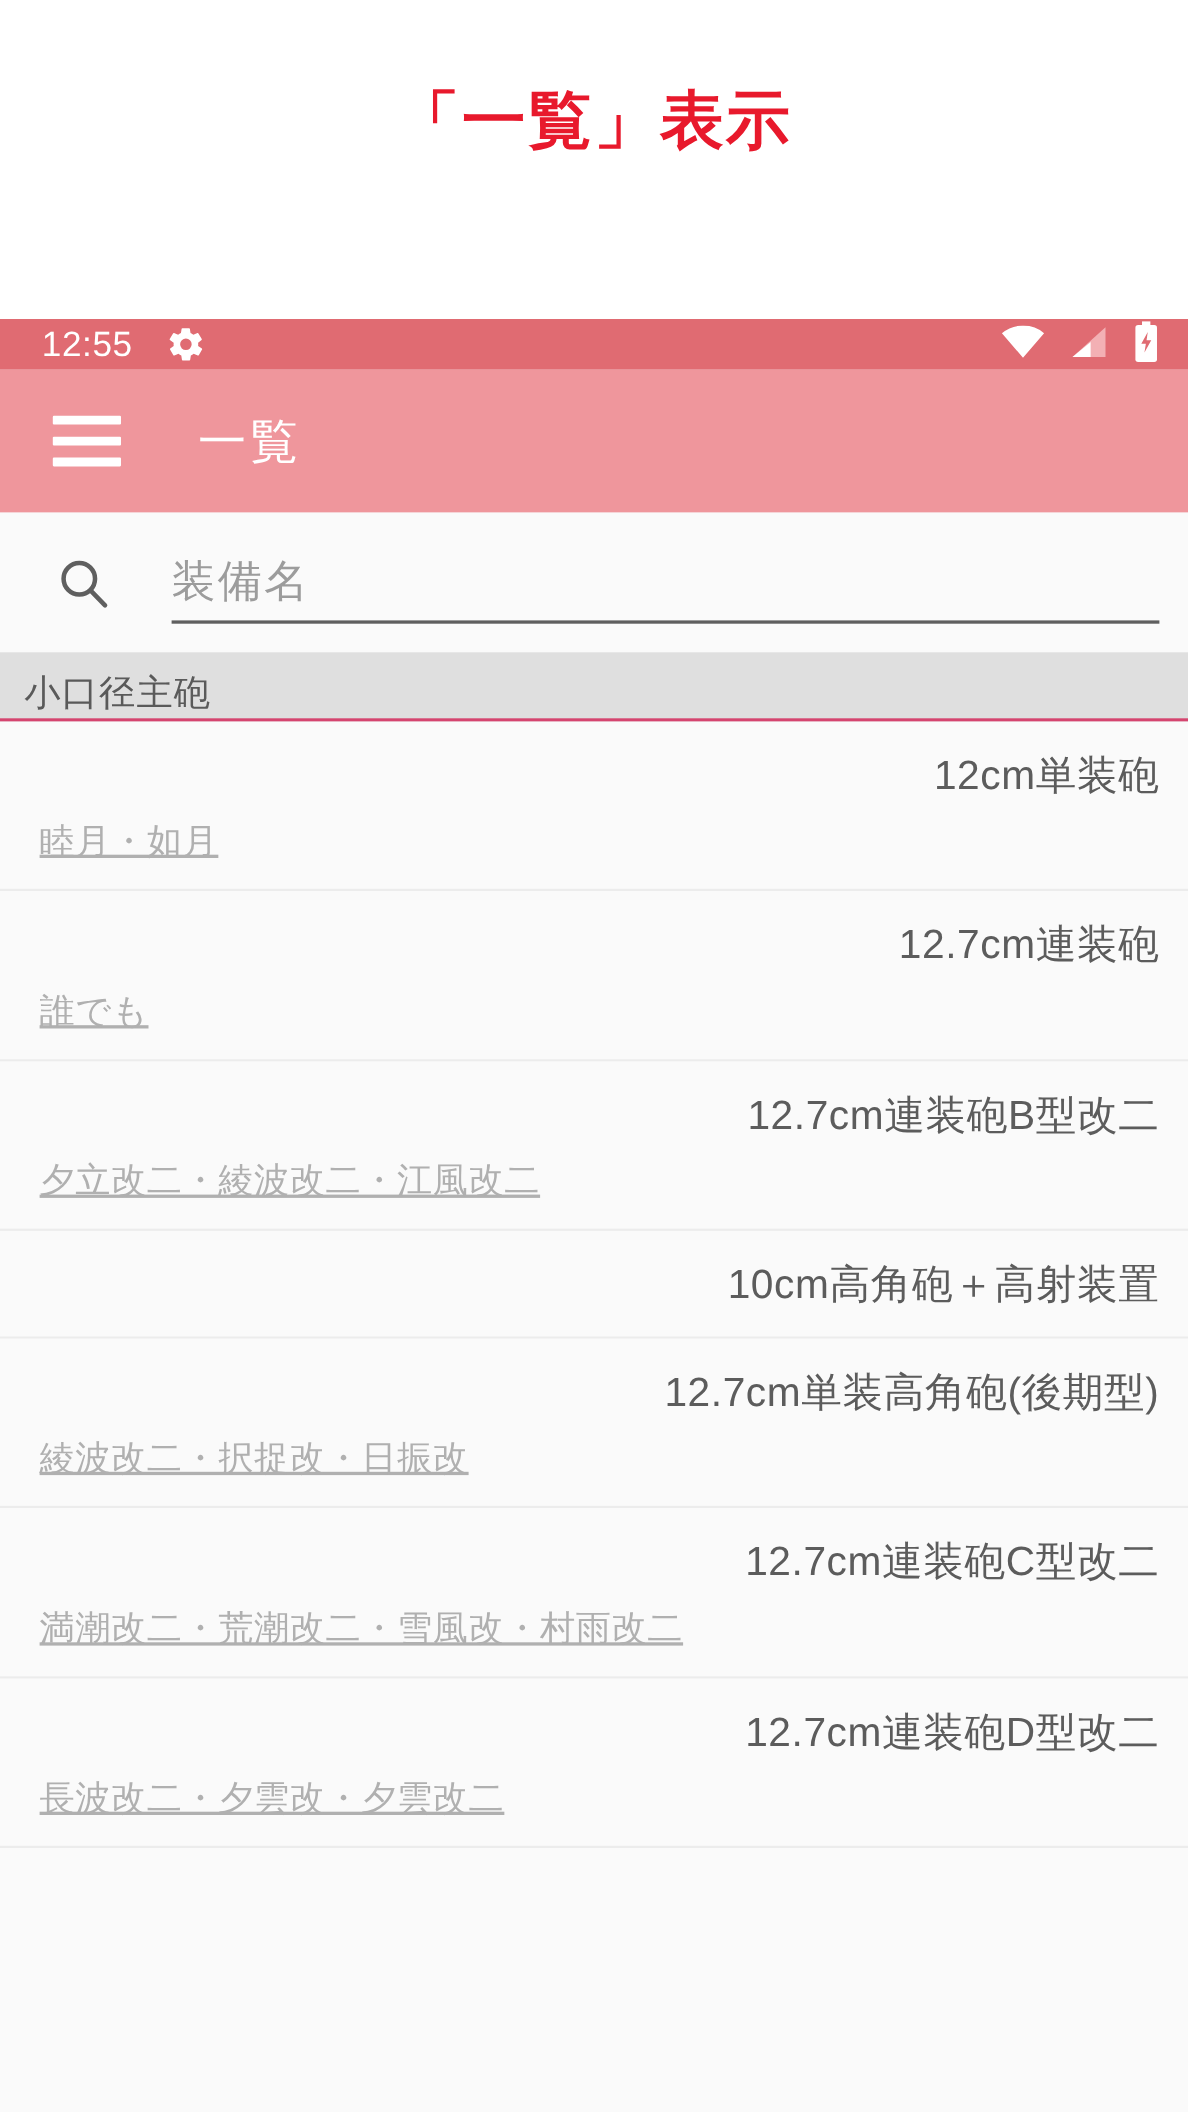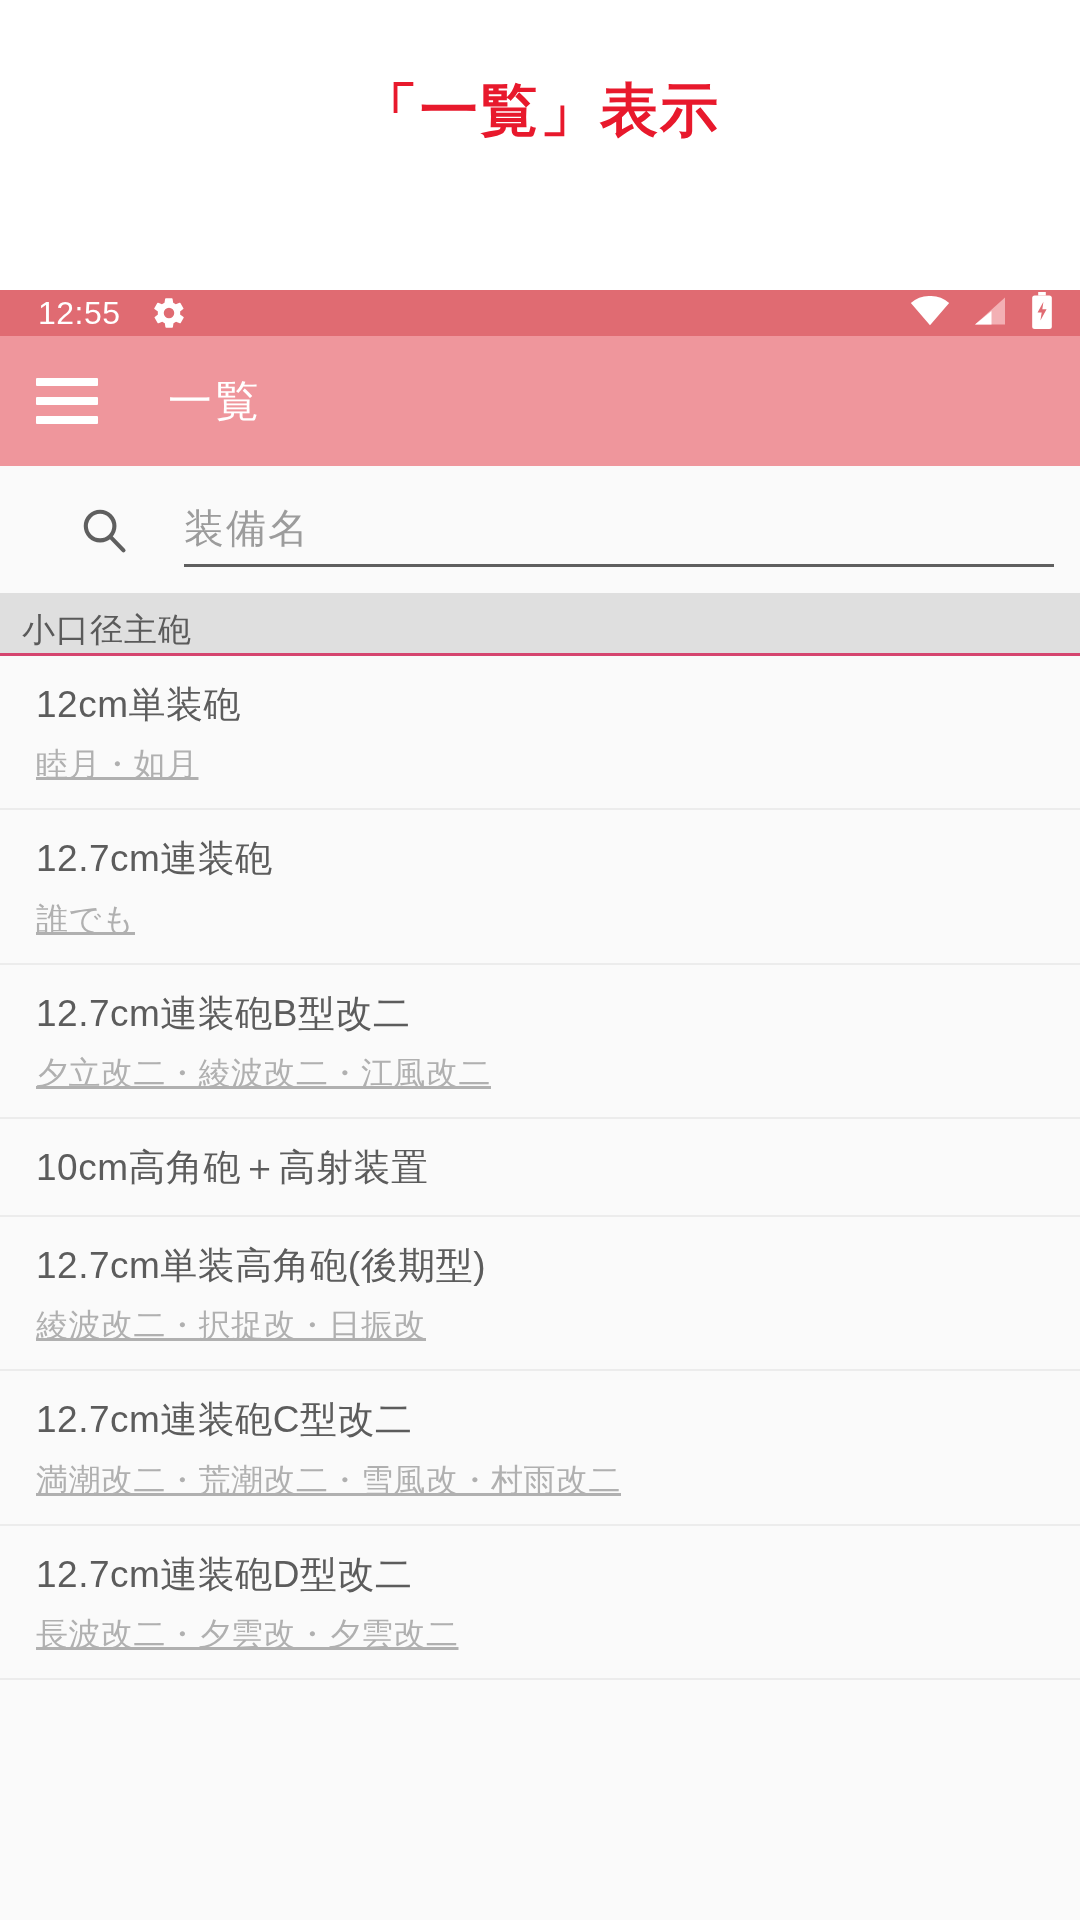--- a/index.html
+++ b/index.html
@@ -52,21 +52,21 @@
   #status-right{
     margin-left:auto;
     display:flex; align-items:center; gap:22px;
   }
 
   
   #app-bar{
     height:130px;
     background:#ef969c;
     display:flex; align-items:center;
-    padding-left:36px;
+    padding-left:48px;
   }
   #menu-button{
     width:62px; height:62px;
     display:flex; flex-direction:column; justify-content:center; gap:11px;
     cursor:pointer;
   }
   #menu-button span{
     display:block; height:8px; width:62px; background:#ffffff; border-radius:1px;
   }
   #app-bar-title{
@@ -75,21 +75,21 @@
     font-weight:400;
     margin-left:70px;
     letter-spacing:3px;
   }
 
   
   #search-row{
     height:127px;
     background:#fafafa;
     display:flex; align-items:center;
-    padding-left:78px; padding-right:26px;
+    padding-left:50px; padding-right:26px;
   }
   #search-icon{ width:52px; height:52px; flex:0 0 auto; }
   #search-field{
     flex:1 1 auto;
     margin-left:54px;
     height:74px;
     border-bottom:3px solid #5f5f5f;
     display:flex; align-items:center;
   }
   #search-placeholder{
@@ -118,20 +118,21 @@
   .list-item{
     border-bottom:2px solid #ececec;
     padding:26px 26px 24px 36px;
     background:#fafafa;
   }
   .item-name{
     color:#5c5c5c;
     font-size:37px;
     line-height:1.25;
     letter-spacing:.5px;
+    text-align:right;
   }
   .item-sub{
     color:#b0b0b0;
     font-size:32px;
     line-height:1.25;
     margin-top:16px;
     letter-spacing:.5px;
     white-space:nowrap;
     text-decoration:underline;
   }

